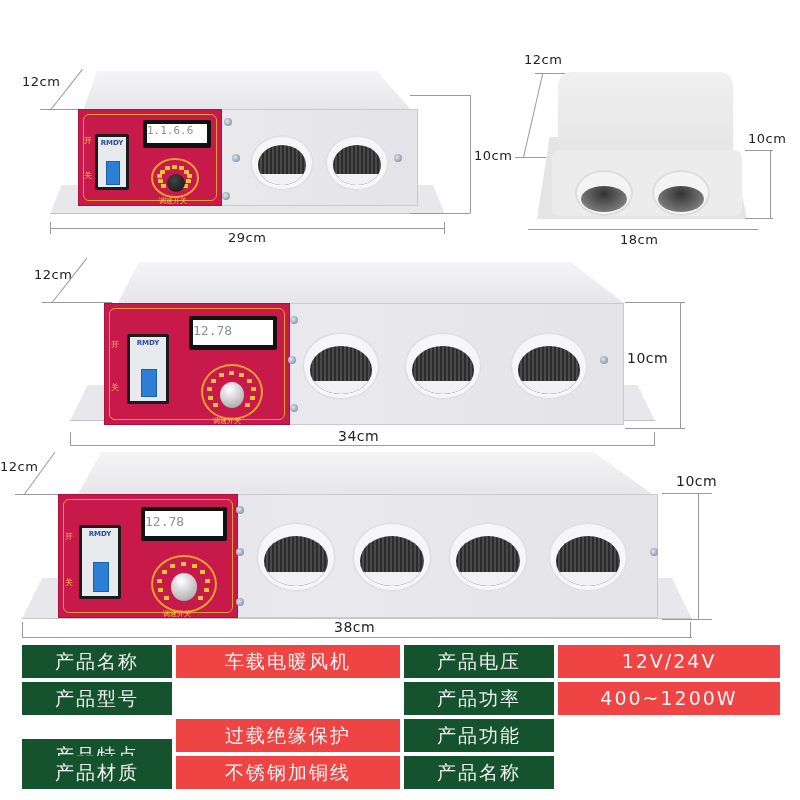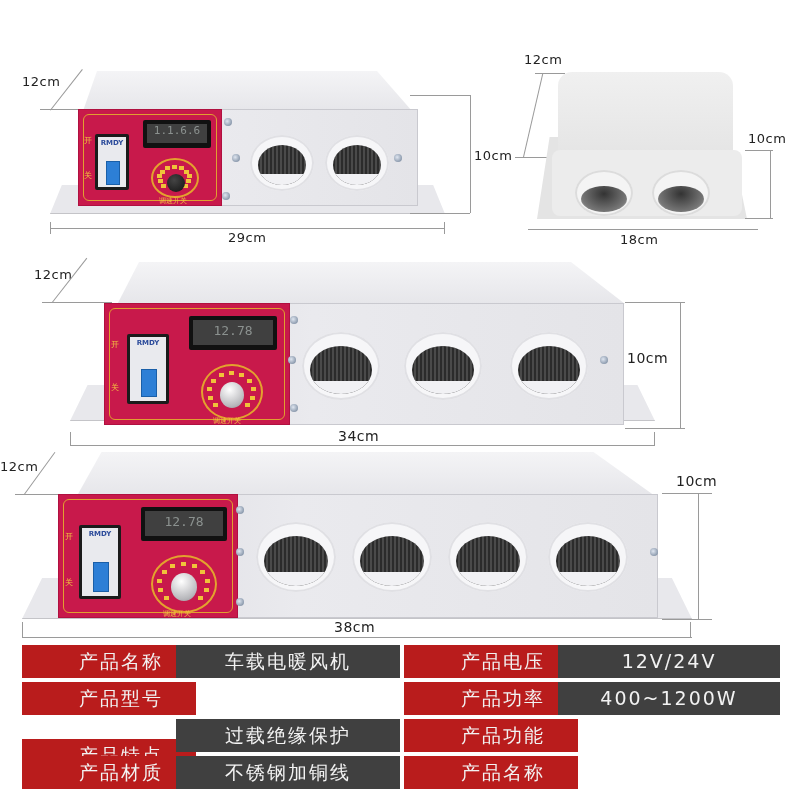--- a/index.html
+++ b/index.html
@@ -13,21 +13,21 @@
   .top{position:absolute;background:linear-gradient(#f4f4f6,#e6e6ea);clip-path:polygon(6% 100%,10% 0,90% 0,100% 100%);}
   .front{position:absolute;background:linear-gradient(90deg,#dcdce2,#eaeaee 40%,#e4e4e8);border:1px solid #c9c9cf;box-sizing:border-box;}
   .flange{position:absolute;background:#e8e8ec;border-bottom:1px solid #c4c4c8;clip-path:polygon(0 100%,3% 0,97% 0,100% 100%);}
   .panel{position:absolute;background:#c8194b;border:1px solid #b01040;box-sizing:border-box;}
   .panel .inner{position:absolute;left:4px;top:4px;right:4px;bottom:4px;border:1px solid #e0a030;border-radius:6px;}
   .breaker{position:absolute;background:#1b1b1b;border-radius:2px;}
   .breaker .face{position:absolute;left:3px;top:3px;right:3px;bottom:3px;background:#e9eaee;}
   .breaker .brand{position:absolute;left:0;right:0;top:2px;text-align:center;font-size:7px;font-weight:bold;color:#2a4a9a;font-family:"DejaVu Sans",sans-serif;}
   .breaker .sw{position:absolute;left:30%;width:40%;background:#2d7fd6;border:1px solid #1a5fa8;}
   .lcd{position:absolute;background:#111;border-radius:2px;}
-  .lcd .scr{position:absolute;left:4px;top:4px;right:4px;bottom:5px;background:#404040;color:#8b918f;font-family:"DejaVu Sans Mono",monospace;font-size:11px;text-align:center;line-height:14px;}
+  .lcd .scr{position:absolute;left:4px;top:4px;right:4px;bottom:5px;background:#ffffff;color:#8b918f;font-family:"DejaVu Sans Mono",monospace;font-size:11px;text-align:left;line-height:14px;}
   .dial{position:absolute;border-radius:50%;border:2px solid #e3a22e;box-sizing:border-box;}
   .dial .dot{position:absolute;width:5px;height:4px;background:#f0c23a;}
   .knob{position:absolute;border-radius:50%;}
   .knob.black{background:radial-gradient(circle at 40% 35%,#444,#111);}
   .knob.silver{background:radial-gradient(circle at 40% 30%,#fff,#b8b8bc 70%,#8a8a90);}
   .cn{position:absolute;font-size:8px;color:#f2c240;}
   .speedlbl{position:absolute;font-size:7px;color:#f2c240;}
   .screw{position:absolute;width:8px;height:8px;border-radius:50%;background:radial-gradient(circle at 40% 40%,#dfe6f0,#6a7b92);}
   .vent{position:absolute;border-radius:50%;background:#f6f6f8;box-shadow:inset 0 0 0 2px #e0e0e4;}
   .vent .hole{position:absolute;border-radius:50%;background:repeating-linear-gradient(90deg,#2b2b2b 0 2px,#4a4a4a 2px 4px);overflow:hidden;}
@@ -37,22 +37,22 @@
   .white-box{position:absolute;background:linear-gradient(#f0f0f0,#e4e4e4);border-radius:14px 14px 4px 4px;}
   .white-front{position:absolute;background:#ececec;border-radius:8px;}
   .white-flange{position:absolute;background:#e4e4e4;}
   .pipe{position:absolute;border-radius:50%;background:#f4f4f4;box-shadow:inset 0 0 0 2px #dcdcdc;}
   .pipe .in{position:absolute;border-radius:50%;background:radial-gradient(ellipse at 50% 30%,#333,#777 70%,#ccc);}
 
   
   .spec{position:absolute;left:22px;top:645px;width:758px;}
   .row{position:absolute;left:0;width:758px;height:33px;}
   .cell{position:absolute;top:0;height:33px;line-height:33px;text-align:center;color:#f2f2f2;font-size:19px;letter-spacing:2px;font-family:"DejaVu Sans",sans-serif;}
-  .k{background:#b91c1c;padding-left:24px;}
-  .v{background:#404040;}
+  .k{background:#14532d;}
+  .v{background:#ef4444;}
 </style>
 </head>
 <body>
 
 <div class="heater">
   <div class="dim" style="left:22px;top:74px;">12cm</div>
   <div class="diag" style="left:50px;top:110px;width:52px;transform:rotate(-52deg);"></div>
   <div class="line" style="left:40px;top:109px;width:40px;height:1px;"></div>
   <div class="top" style="left:62px;top:71px;width:350px;height:40px;"></div>
   <div class="flange" style="left:50px;top:185px;width:395px;height:28px;"></div>

